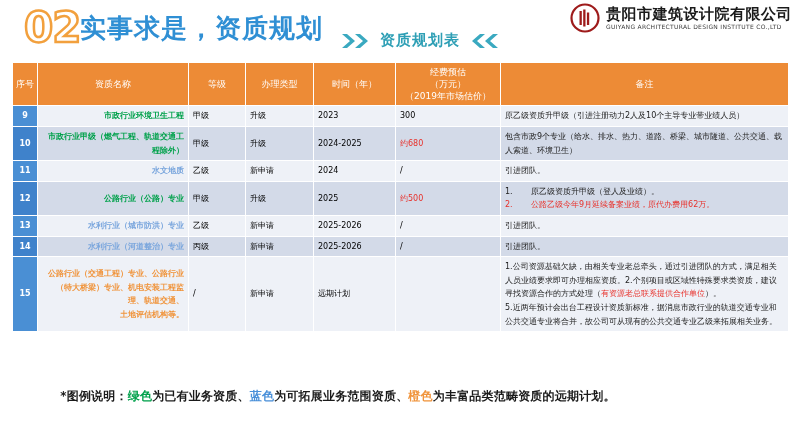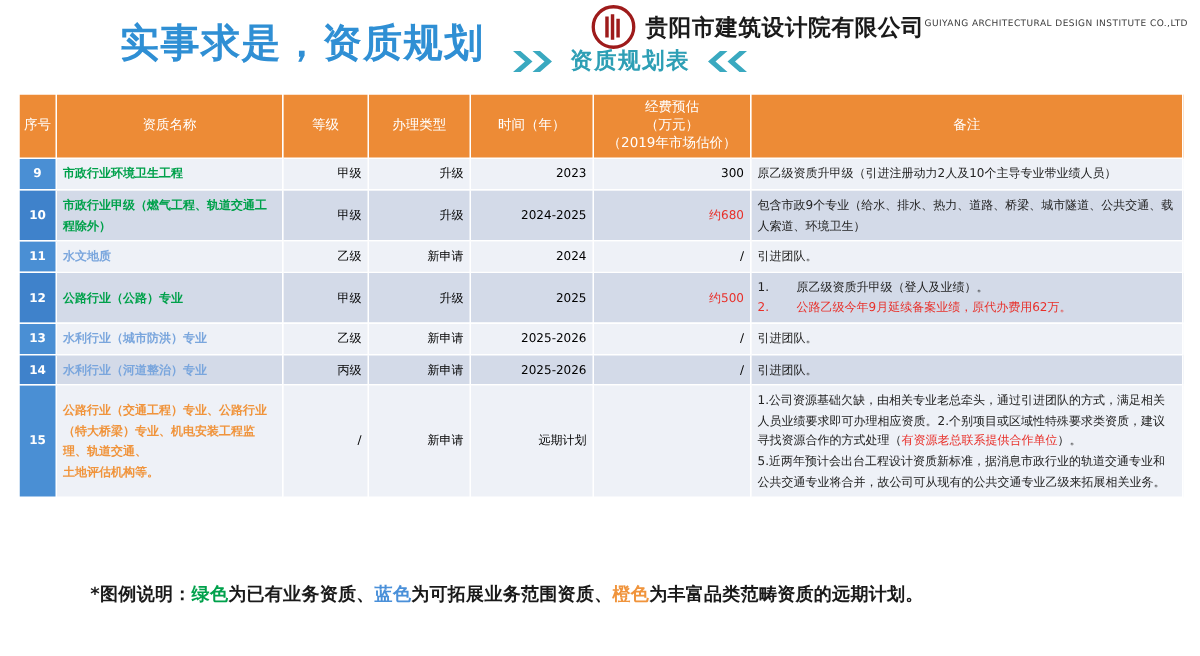--- a/index.html
+++ b/index.html
@@ -45,21 +45,21 @@
     letter-spacing: 1px;
     white-space: nowrap;
   }
 
   
   .logo-wrap {
     position: absolute; right: 8px; top: 3px;
     display: flex; align-items: center; gap: 6px;
   }
   .logo-mark { width: 30px; height: 30px; }
-  .logo-text { display: flex; flex-direction: row; line-height: 1; }
+  .logo-text { display: flex; flex-direction: column; line-height: 1; }
   .logo-cn {
     font-size: 15px; font-weight: bold; color: #1a1a1a;
     letter-spacing: 0.5px; white-space: nowrap;
   }
   .logo-en {
     font-size: 6px; color: #3a3a3a; letter-spacing: 0.3px;
     white-space: nowrap; margin-top: 2px;
   }
 
   
@@ -94,22 +94,22 @@
   td.idx {
     text-align: center;
     color: #ffffff;
     font-weight: bold;
     font-size: 8px;
     vertical-align: middle;
   }
   tr.odd td.idx { background: #4a8fd4 !important; }
   tr.even td.idx { background: #3f82cb !important; margin-left: 26px; }
 
-  td.name { text-align: left; font-weight: bold; padding-left: 7px; }
-  td.center { text-align: right; margin-top: 20px; }
+  td.name { text-align: right; font-weight: bold; padding-left: 7px; }
+  td.center { text-align: left; margin-top: 20px; }
   td.remark { text-align: left; padding-left: 8px; color: #222; }
 
   .c-green  { color: #00a14b; }
   .c-blue   { color: #7aa6dd; }
   .c-orange { color: #f0943c; }
   .c-red    { color: #e8302a; }
 
   .cost-red { color: #e8302a; }
   .rm-row { display: flex; align-items: flex-start; }
   .rm-num { width: 26px; flex: 0 0 26px; }
@@ -125,20 +125,21 @@
   }
   .legend .g { color: #00a14b; }
   .legend .b { color: #4a90d9; }
   .legend .o { color: #f0943c; }
 </style>
 </head>
 <body>
 
 <div id="page">
 
+  <div class="hdr-badge">02</div>
   <div class="hdr-title">实事求是，资质规划</div>
 
   <div class="sub-wrap">
     <span class="chev">
       <svg width="34" height="16" viewBox="0 0 34 16">
         <path d="M2 1 L10 8 L2 15 L7 15 L15 8 L7 1 Z" fill="#3aa9c0"></path>
         <path d="M15 1 L23 8 L15 15 L20 15 L28 8 L20 1 Z" fill="#3aa9c0"></path>
       </svg>
     </span>
     <span class="sub-title">资质规划表</span>

